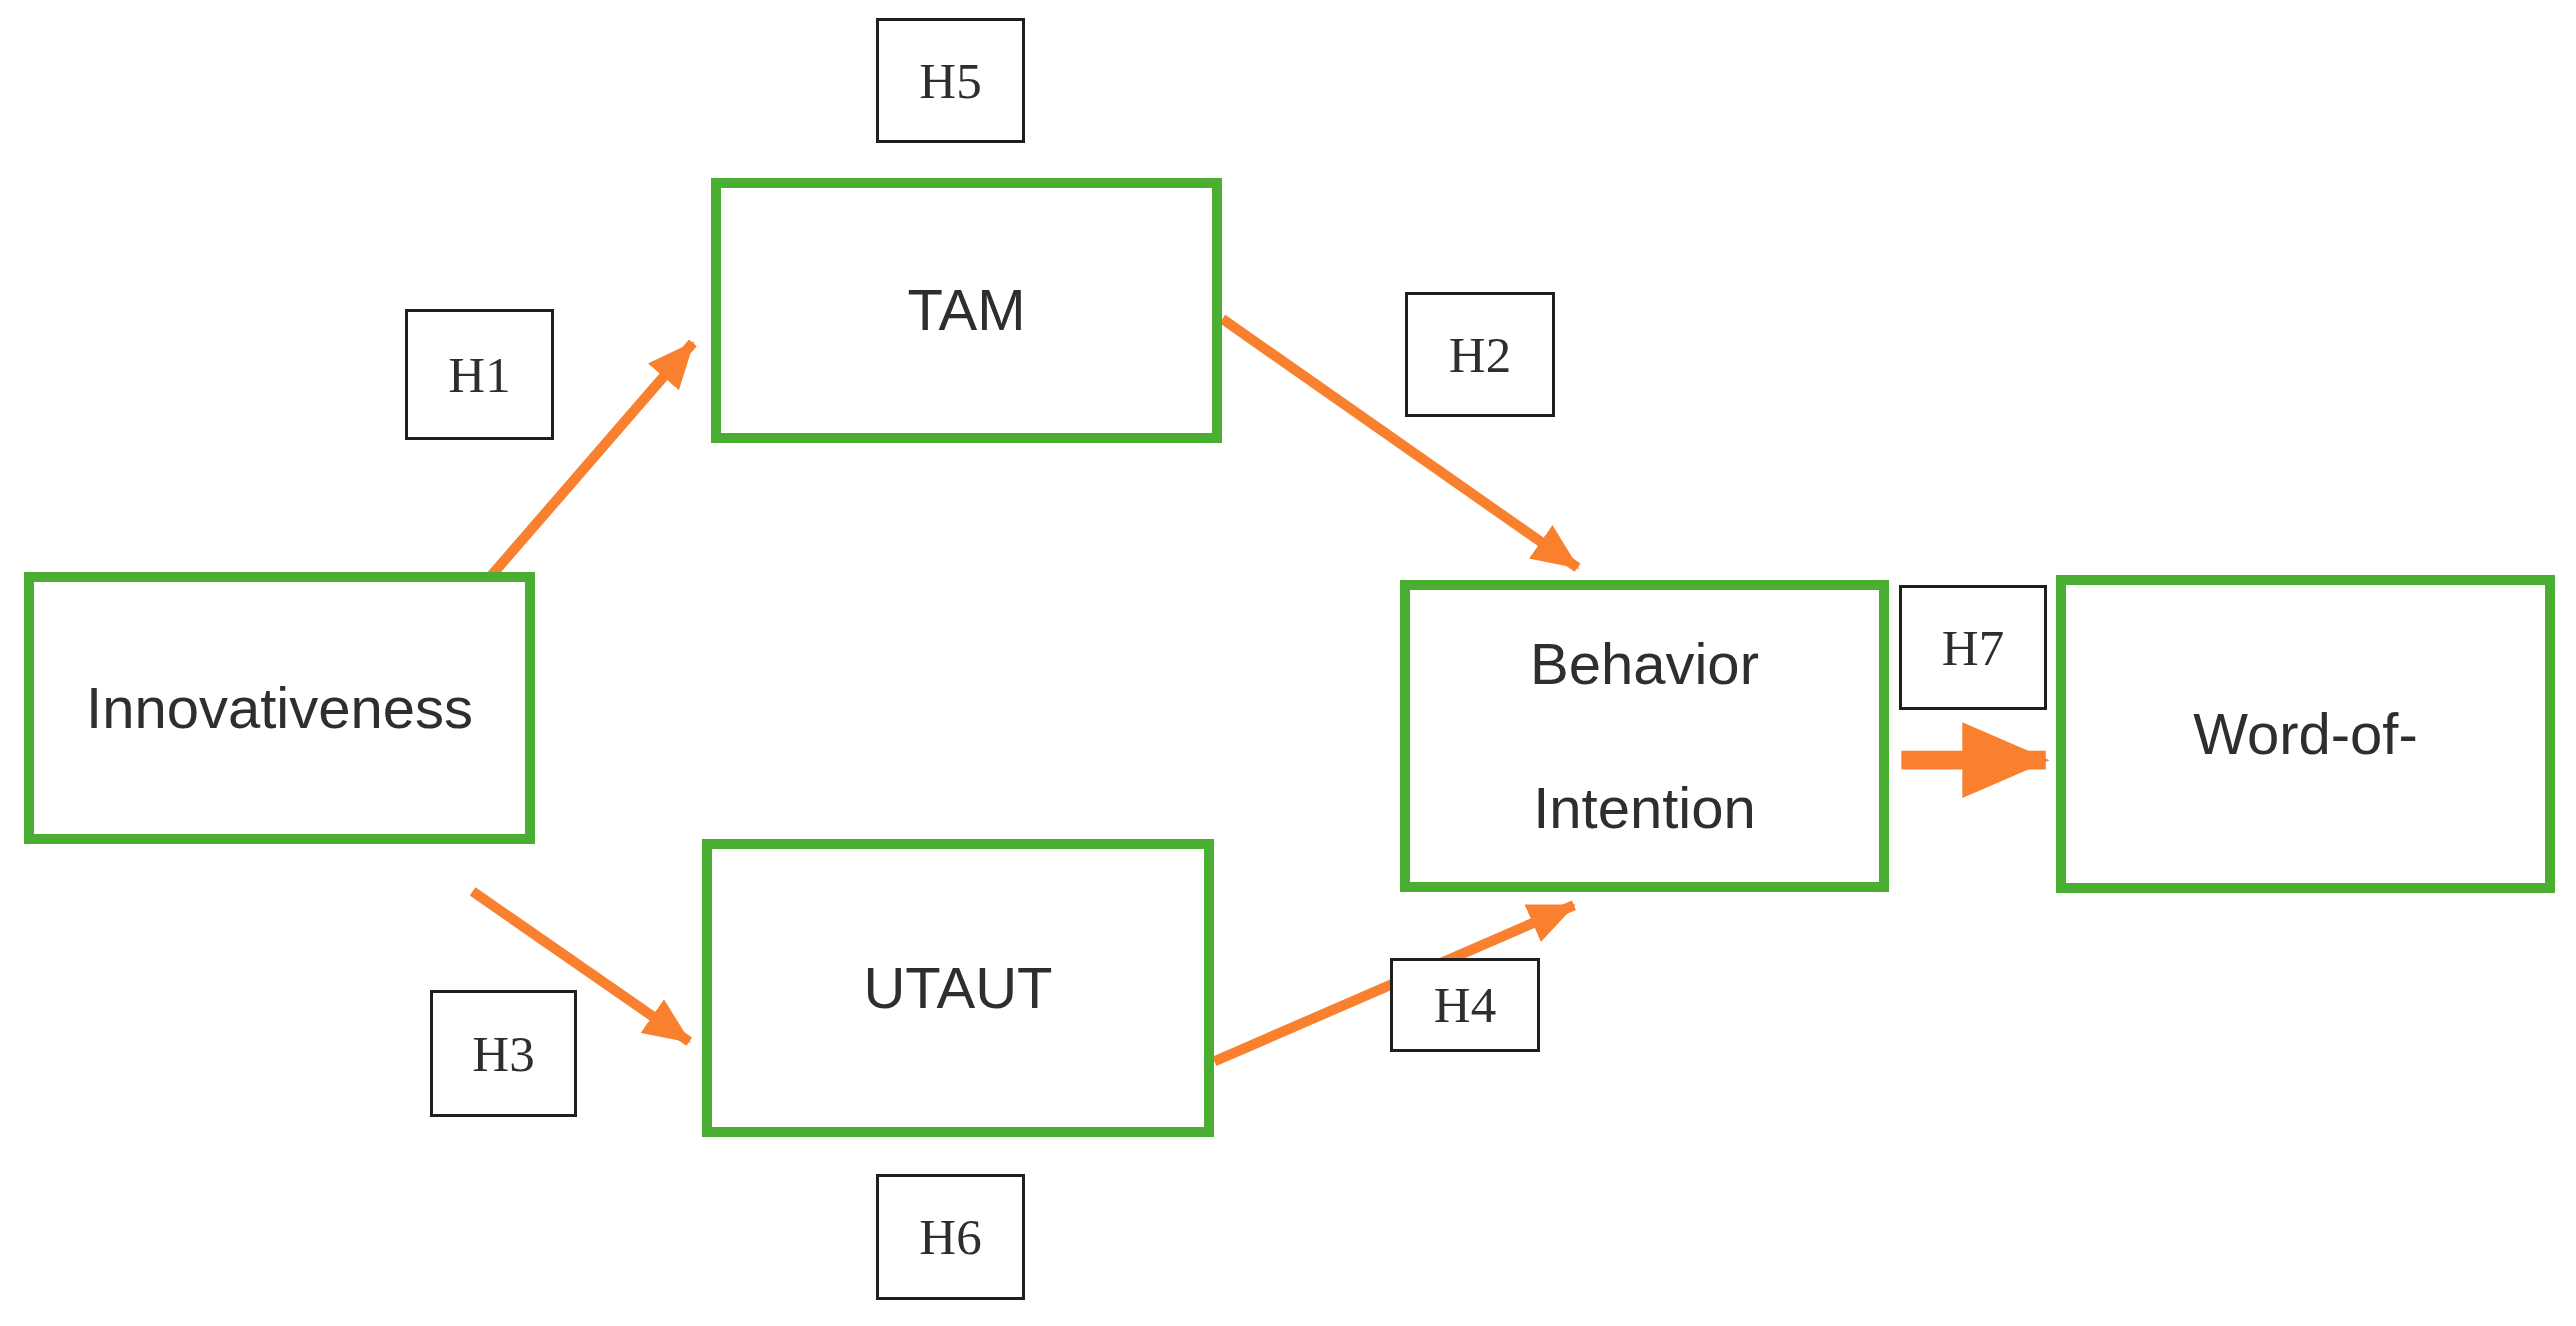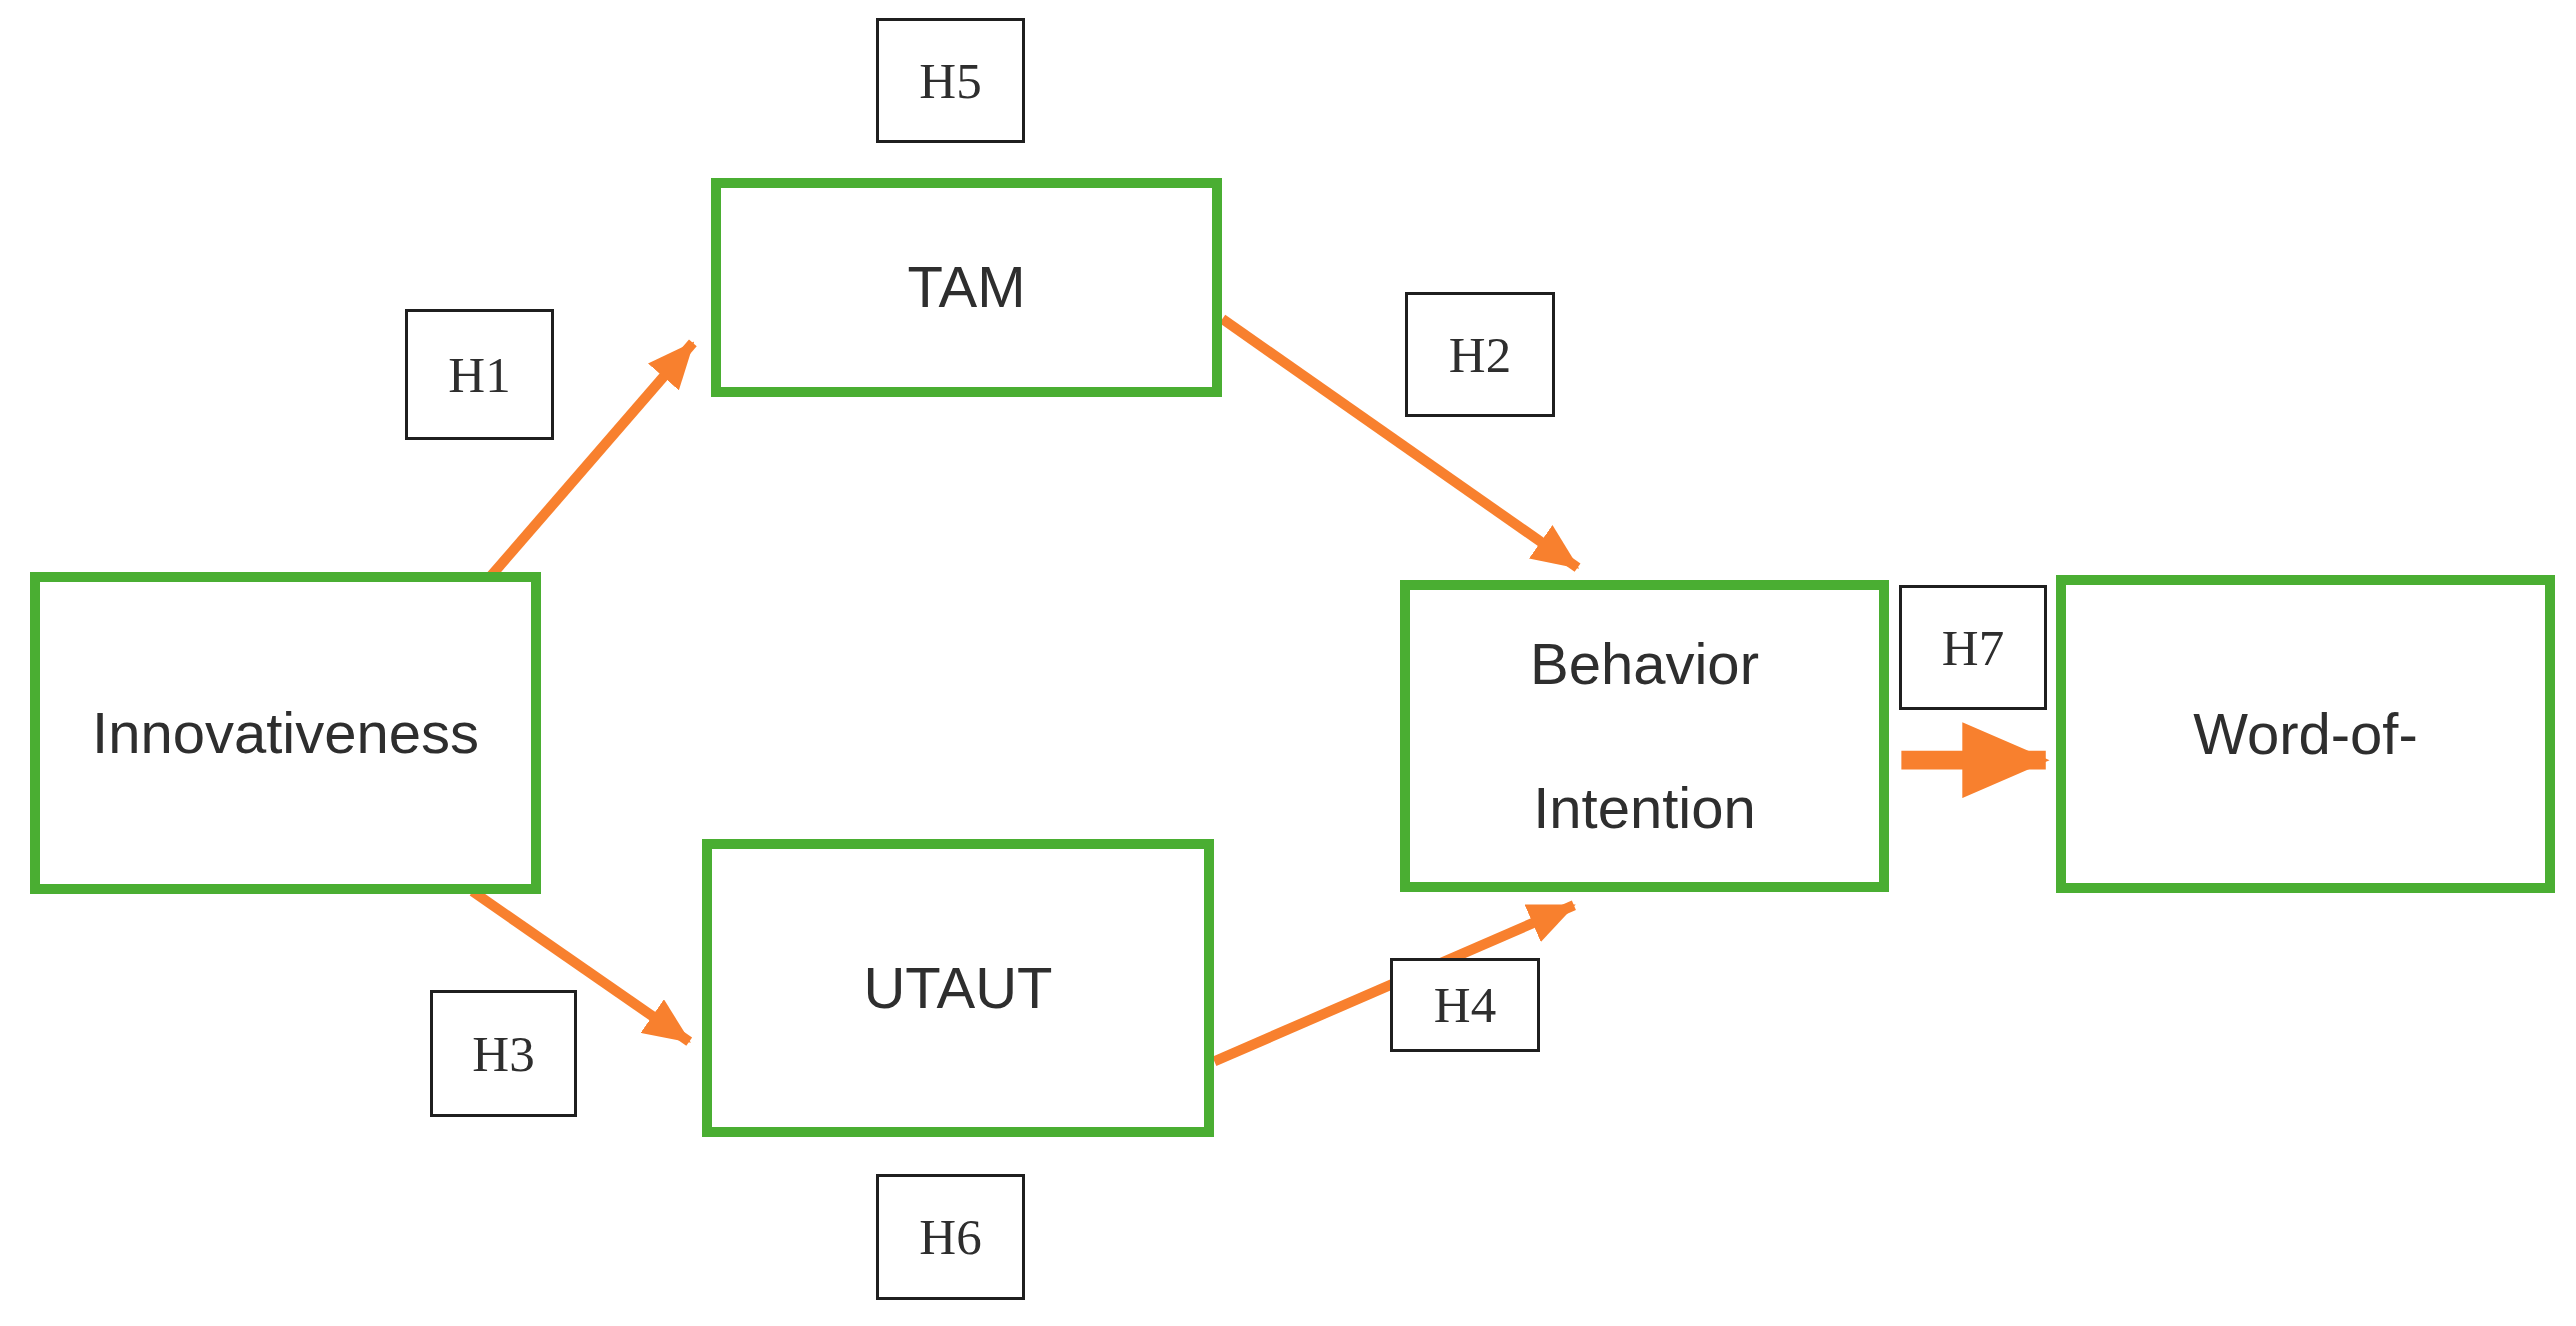--- a/index.html
+++ b/index.html
@@ -37,22 +37,22 @@
   .hyp{
     position:absolute;
     border:3.6px solid var(--black);
     background:#ffffff;
     display:flex;align-items:center;justify-content:center;
     color:var(--text);
     font-size:51px;
     font-family:Liberation Serif, serif;
   }
   
-  .n-innovativeness{left:30px;  top:572px;  width:511px; height:322px;}
-  .n-tam           {left:711px; top:178px;  width:511px; height:219px;}
+  .n-innovativeness{left:24px;  top:572px;  width:511px; height:272px;}
+  .n-tam           {left:711px; top:178px;  width:511px; height:265px;}
   .n-utaut         {left:702px; top:839px; width:512px; height:298px;align-items:center;}
   .n-behavior      {left:1400px;top:580px;  width:489px; height:312px;gap:40px;}
   .n-wom           {left:2056px;top:575px;  width:499px; height:318px;}
   
   .b-h1{left:405px; top:309px;  width:149px;height:131px;}
   .b-h2{left:1405px;top:292px;  width:150px;height:125px;}
   .b-h3{left:430px; top:990px; width:147px;height:127px;}
   .b-h4{left:1390px;top:958px; width:150px;height:94px;align-items:center;}
   .b-h5{left:876px;top:18px;   width:149px;height:125px;}
   .b-h6{left:876px;top:1174px; width:149px;height:126px;}

